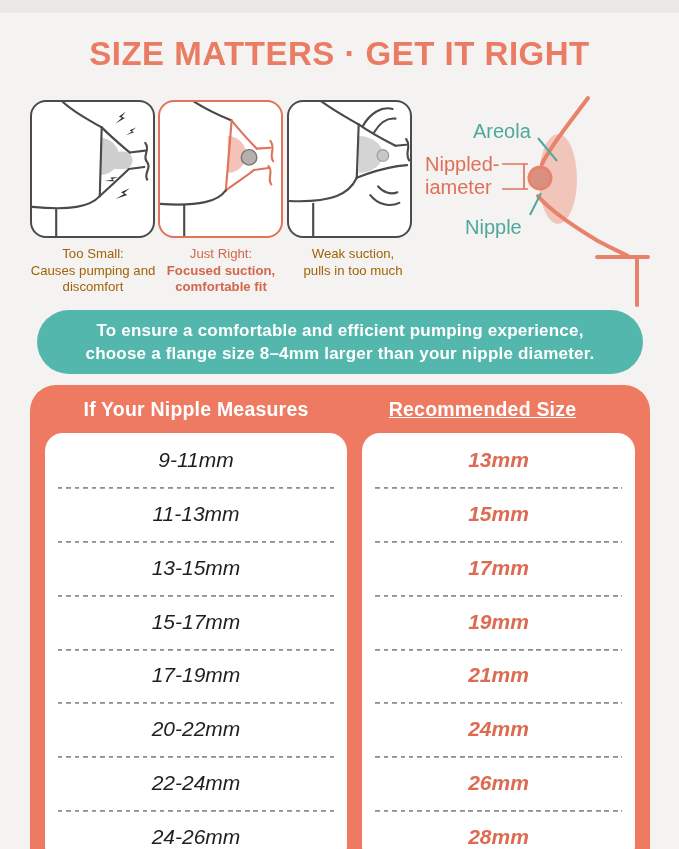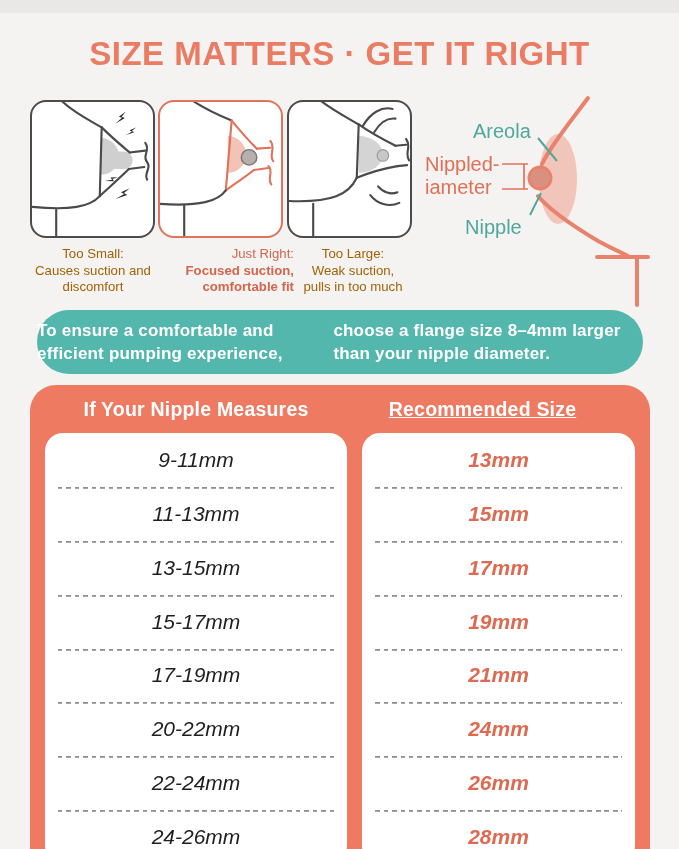--- a/index.html
+++ b/index.html
@@ -11,30 +11,30 @@
 
   
   .card{position:absolute;top:87px;width:125px;height:138px;background:#ffffff;
         border:2.5px solid #4b4b4b;border-radius:16px;box-sizing:border-box;overflow:hidden;}
   .card.highlight{border-color:#E0735B;}
   .card svg{display:block;width:100%;height:100%;}
 
   .caption{position:absolute;top:233px;width:146px;text-align:center;
            font-size:13.2px;line-height:16.5px;color:#a16207;}
   .caption .cap-head{font-weight:400;}
-  .caption.coral{color:#D2664E;font-weight:700;text-align:right;}
+  .caption.coral{color:#D2664E;font-weight:700;}
 
   
   .anatomy{position:absolute;left:413px;top:80px;}
   .t-teal{fill:#4FA79D;font-size:20px;font-weight:400;font-family:"Liberation Sans",sans-serif;}
   .t-coral{fill:#DF7058;font-size:20px;font-weight:400;font-family:"Liberation Sans",sans-serif;}
 
   
   .banner{position:absolute;left:37px;top:297px;width:606px;height:64px;background:#53B7AE;
-          border-radius:32px;display:flex;justify-content:center;
+          border-radius:32px;display:flex;flex-direction:column;justify-content:center;
           align-items:center;color:#ffffff;font-size:17px;font-weight:700;line-height:23px;
           letter-spacing:.2px;}
 
   
   .size-table{position:absolute;left:30px;top:372px;width:620px;height:494px;
               background:#ED7A61;border-radius:26px;}
   .th{position:absolute;top:0;height:48px;display:flex;align-items:center;justify-content:center;
       color:#ffffff;font-size:19.5px;font-weight:700;letter-spacing:.2px;}
   .th-left{left:15px;width:302px;}
   .th-right{left:316px;width:273px;text-decoration:underline;}
@@ -111,30 +111,29 @@
         <path class="stroke-dark" d="M84,96 C91,105 103,109 114,104"></path>
         <path class="stroke-dark" d="M92,87 C97,93 105,96 112,93"></path>
       </g>
       <path class="stroke-dark" d="M70,78 C62,95 45,104 -1,102"></path>
       <path class="stroke-dark" d="M25,105 L25,139"></path>
     </svg>
   </div>
 
   <div class="caption" style="left:20px;">
     <div class="cap-head">Too Small:</div>
-    <div>Causes suction and</div>
+    <div>Causes pumping and</div>
     <div>discomfort</div>
   </div>
   <div class="caption coral" style="left:148px;">
     <div class="cap-head">Just Right:</div>
     <div>Focused suction,</div>
     <div>comfortable fit</div>
   </div>
   <div class="caption" style="left:280px;">
-    <div class="cap-head">Too Large:</div>
     <div>Weak suction,</div>
     <div>pulls in too much</div>
   </div>
 
   <div class="anatomy">
     <svg width="266" height="220" viewBox="0 0 266 220">
       <ellipse cx="145" cy="86" rx="19" ry="45" fill="#F2C5BB"></ellipse>
       <path d="M175,5 C158,28 138,52 129,71" stroke="#E8826C" stroke-width="4" fill="none" stroke-linecap="round"></path>
       <path d="M125,103 C135,115 160,133 185,148 C200,156 209,160 215,163" stroke="#E8826C" stroke-width="4" fill="none" stroke-linecap="round"></path>
       <path d="M184,164 L235,164" stroke="#E8826C" stroke-width="4" fill="none" stroke-linecap="round"></path>

